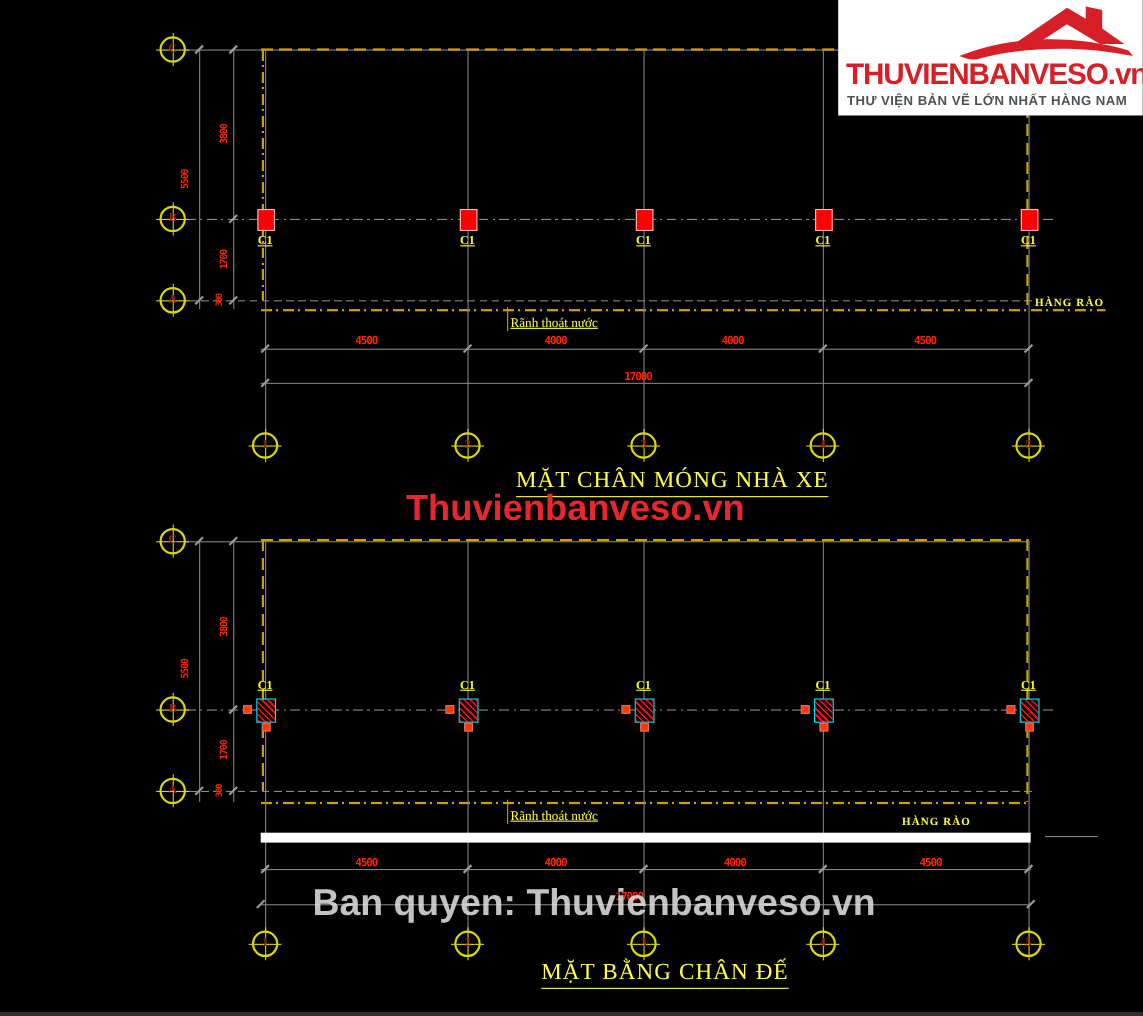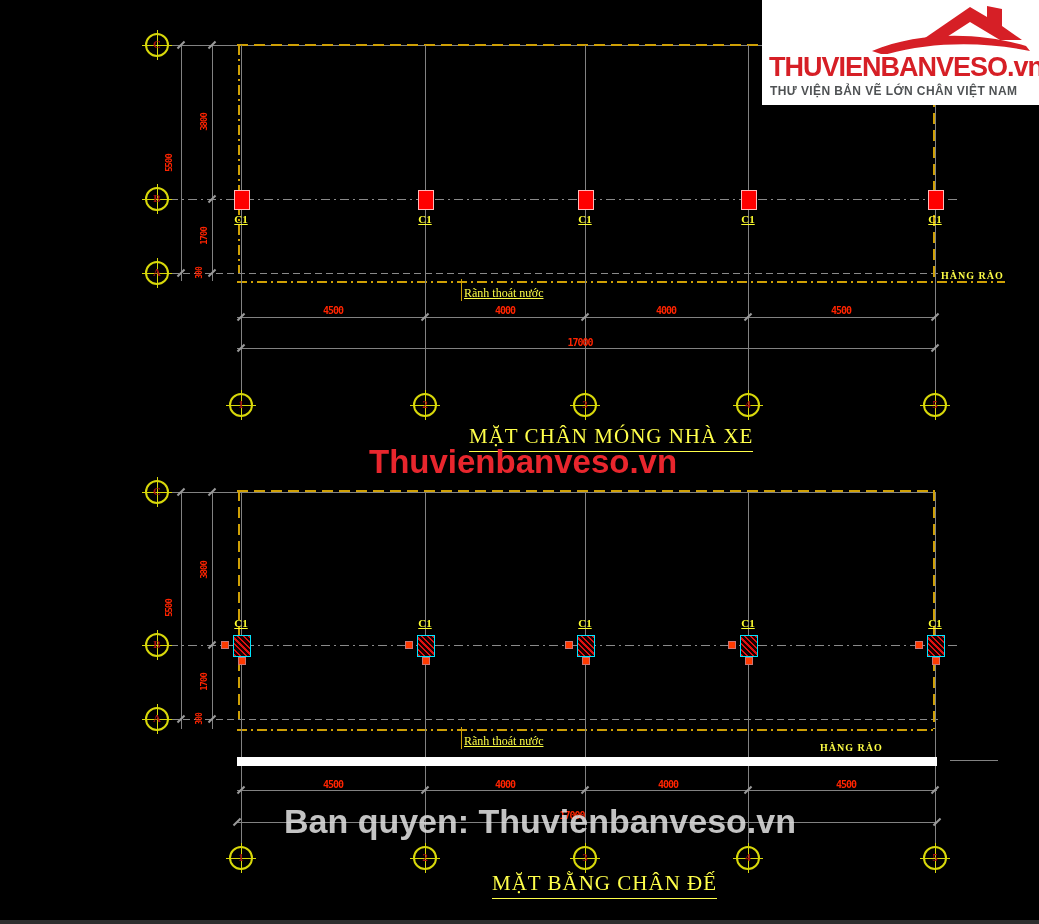--- a/index.html
+++ b/index.html
@@ -238,21 +238,21 @@
 
   <div class="a title" style="left:492px;top:871px;">MẶT BẰNG CHÂN ĐẾ</div>
   <div class="a wm2" style="left:284px;top:802px;">Ban quyen: Thuvienbanveso.vn</div>
 
   <div class="a" id="logo">
     <svg style="position:absolute;left:82px;top:2px;" width="190" height="52" viewBox="0 0 190 52">
       <path d="M78 38 L126 5 L143 15 L143 4 L158 7 L158 24 L178 38 L156 38 L126 20 L92 42 Z" fill="#d61f26"></path>
       <path d="M28 49 C 78 28, 140 31, 182 44 L186 49 C 138 39, 84 40, 40 53 Z" fill="#d61f26"></path>
     </svg>
     <div class="lt">THUVIENBANVESO.vn</div>
-    <div class="tg">THƯ VIỆN BẢN VẼ LỚN CHÂN VIỆT NAM</div>
+    <div class="tg">THƯ VIỆN BẢN VẼ LỚN NHẤT HÀNG NAM</div>
   </div>
 
   <div class="a" style="left:0;top:920px;width:1039px;height:4px;background:#2e2e2e;"></div>
 <span class="tk" style="left: 236px; top: 316px;"></span>
     <span class="tk" style="left: 236px; top: 789px;"></span>
     <span class="tk" style="left: 420px; top: 316px;"></span>
     <span class="tk" style="left: 420px; top: 789px;"></span>
     <span class="tk" style="left: 580px; top: 316px;"></span>
     <span class="tk" style="left: 580px; top: 789px;"></span>
     <span class="tk" style="left: 743px; top: 316px;"></span>

